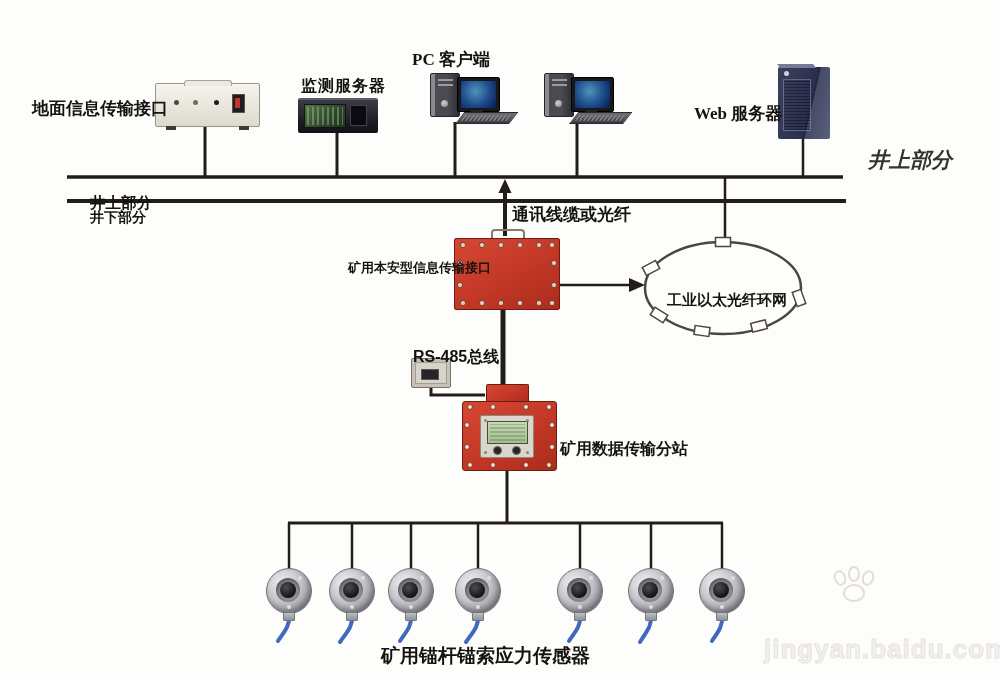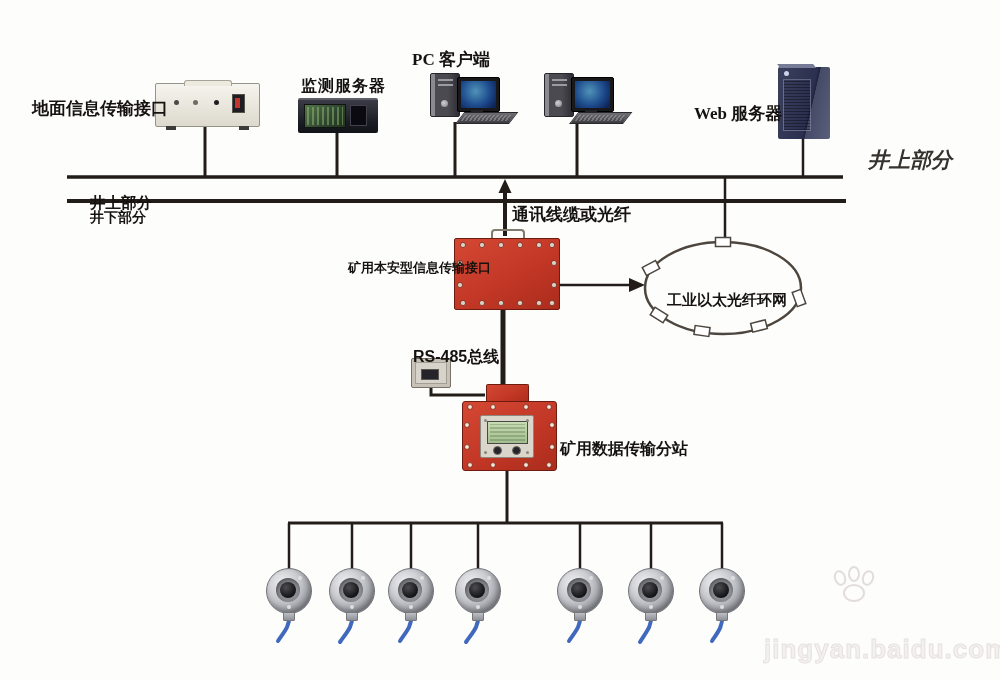--- a/index.html
+++ b/index.html
@@ -304,20 +304,21 @@
   <div class="lbl" style="left:412px;top:50px;font-size:17px;">PC 客户端</div>
   <div class="lbl" style="left:694px;top:104px;font-size:17px;">Web 服务器</div>
   <div class="lbl" style="left:868px;top:148px;font-size:21px;font-style:italic;color:#36332e;">井上部分</div>
   <div class="lbl" style="left:90px;top:182px;font-size:15.5px;margin-top:12px;">井上部分</div>
   <div class="lbl" style="left:90px;top:210px;font-size:14px;">井下部分</div>
   <div class="lbl" style="left:512px;top:205px;font-size:17px;">通讯线缆或光纤</div>
   <div class="lbl" style="left:348px;top:261px;font-size:13px;">矿用本安型信息传输接口</div>
   <div class="lbl" style="left:667px;top:292px;font-size:15px;">工业以太光纤环网</div>
   <div class="lbl sans" style="left:413px;top:340px;font-size:16px;margin-top:8px;">RS-485总线</div>
   <div class="lbl" style="left:560px;top:440px;font-size:16px;">矿用数据传输分站</div>
+  <div class="lbl sans" style="left:381px;top:645px;font-size:19px;">矿用锚杆锚索应力传感器</div>
 
   <svg id="wm-paw" width="52" height="38" viewBox="0 0 52 38">
     <g fill="none" stroke="#e2dddb" stroke-width="2">
       <ellipse cx="12" cy="12" rx="5" ry="7" transform="rotate(-18 12 12)"></ellipse>
       <ellipse cx="26" cy="8" rx="5" ry="7"></ellipse>
       <ellipse cx="40" cy="12" rx="5" ry="7" transform="rotate(18 40 12)"></ellipse>
       <ellipse cx="26" cy="27" rx="10" ry="8"></ellipse>
     </g>
   </svg>
   <div class="wm" id="wm-line2">jingyan.baidu.com</div>

